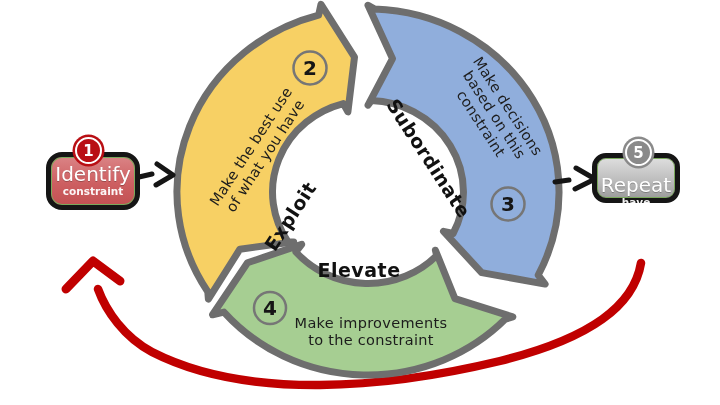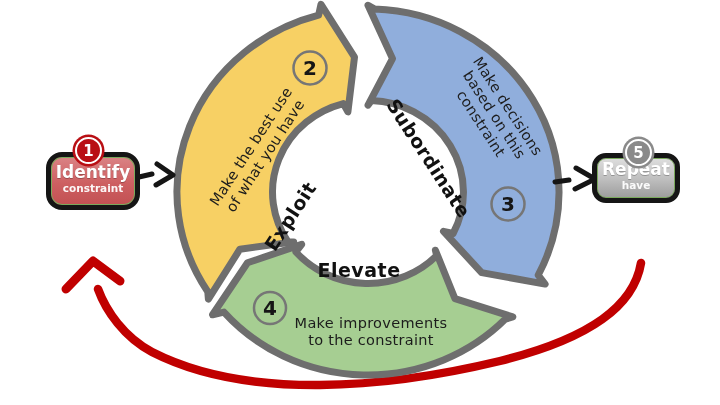--- a/index.html
+++ b/index.html
@@ -12,23 +12,23 @@
   .step-circle{fill:rgba(255,255,255,0);}
   
   .hd-box{position:absolute;box-sizing:border-box;border:5px solid #151515;border-radius:16px;
           text-align:center;color:#fff;}
   .box-identify{left:46px;top:152px;width:94px;height:58px;
     background:linear-gradient(180deg,#da8385 0%,#cd5f61 55%,#c25153 100%);
     box-shadow:inset 0 0 0 1px #7aa95c;}
   .box-repeat{left:592px;top:153px;width:88px;height:50px;border-radius:14px;
     background:linear-gradient(180deg,#dedede 0%,#bdbdbd 55%,#9c9c9c 100%);
     box-shadow:inset 0 0 0 1px #7aa95c;}
-  .box-title{font-size:17px;font-weight:bold;line-height:1;margin-top:7px;
+  .box-title{font-size:20px;font-weight:normal;line-height:1;margin-top:7px;
              text-shadow:0 1px 0 rgba(0,0,0,.25);}
-  .box-repeat .box-title{margin-top:3px;}
+  .box-repeat .box-title{margin-top:17px;}
   .box-sub{font-size:10.5px;font-weight:bold;line-height:1;margin-top:2px;opacity:.95;}
   .badge{position:absolute;width:27px;height:27px;border-radius:50%;border:2.5px solid #fff;
          box-sizing:border-box;color:#fff;font-size:15px;font-weight:bold;
          display:flex;align-items:center;justify-content:center;}
   .badge-identify{left:24px;top:-20px;background:#b90f14;box-shadow:0 0 0 2.5px #b90f14;}
   .badge-repeat{left:28px;top:-19px;background:#8a8a8a;box-shadow:0 0 0 2.5px #8a8a8a;}
 </style>
 </head>
 <body>
 

